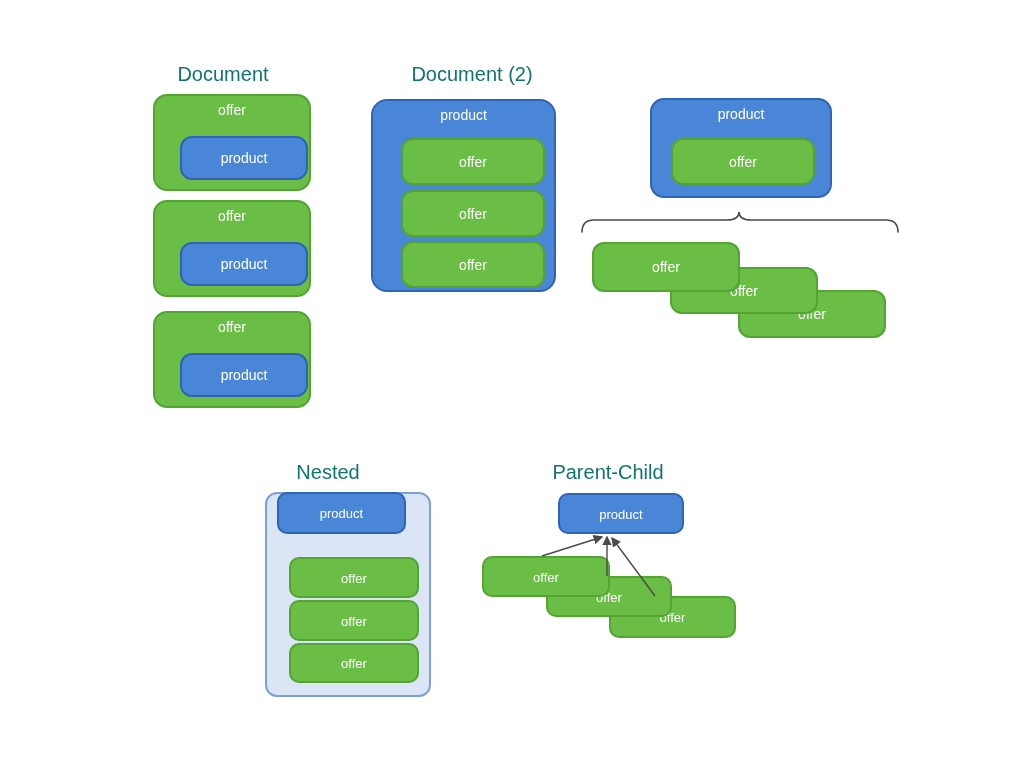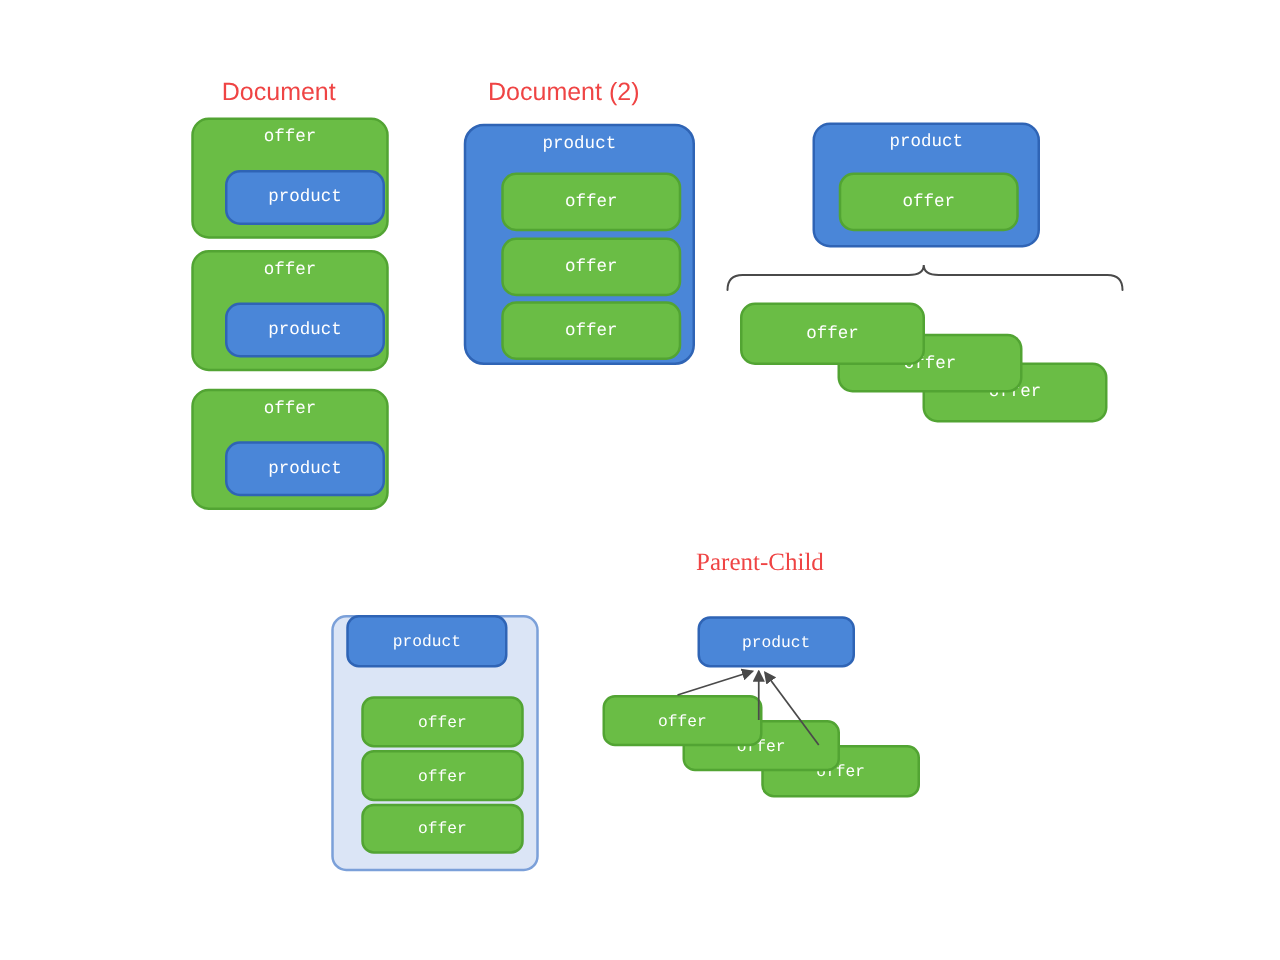--- a/index.html
+++ b/index.html
@@ -8,21 +8,21 @@
     width: 1024px;
     height: 768px;
     background: #ffffff;
     font-family: "Liberation Sans", sans-serif;
     overflow: hidden;
   }
   .title {
     position: absolute;
     text-align: center;
     font-size: 20px;
-    color: #ef4444;
+    color: #0f766e;
     white-space: nowrap;
   }
   .box {
     position: absolute;
     box-sizing: border-box;
   }
   .green {
     background: var(--offer-fill, #6abd45);
     border: 2px solid var(--offer-border, #52a433);
   }
@@ -34,21 +34,20 @@
   .nest-bg {
     background: var(--nested-container-fill, #dbe5f6);
     border: 2px solid var(--nested-container-border, #7ba0d9);
   }
   .lbl {
     position: absolute;
     left: 0; right: 0;
     text-align: center;
     color: #ffffff;
     font-size: 14px;
-    font-family: Liberation Mono, monospace;
   }
   .lbl-sm { font-size: 13px; }
   .top-lbl { top: 6px; }
   .mid-lbl { top: 50%; transform: translateY(-50%); }
   .connector-svg { position: absolute; pointer-events: none; }
   .connector-stroke {
     stroke: var(--connector, #4a4a4a);
     fill: none;
   }
   .connector-fill { fill: var(--connector, #4a4a4a); }
@@ -74,21 +73,21 @@
     </div>
   </div>
 
   <div class="box green" style="left:153px; top:311px; width:158px; height:97px; border-radius:14px;">
     <span class="lbl top-lbl">offer</span>
     <div class="box blue" style="left:13px; top:40px; width:128px; height:44px; border-radius:12px;">
       <span class="lbl mid-lbl">product</span>
     </div>
   </div>
 
-  <div class="title" style="left:371px; top:63px; width:160px;">Document (2)</div>
+  <div class="title" style="left:392px; top:63px; width:160px;">Document (2)</div>
 
   <div class="box blue" style="left:359px; top:99px; width:185px; height:193px; border-radius:16px;">
     <span class="lbl top-lbl">product</span>
     <div class="box green" style="left:28px; top:37px; width:144px; height:47px; border-radius:12px;">
       <span class="lbl mid-lbl">offer</span>
     </div>
     <div class="box green" style="left:28px; top:89px; width:144px; height:47px; border-radius:12px;">
       <span class="lbl mid-lbl">offer</span>
     </div>
     <div class="box green" style="left:28px; top:140px; width:144px; height:47px; border-radius:12px;">
@@ -111,37 +110,38 @@
   <div class="box green" style="left:592px; top:242px; width:148px; height:50px; border-radius:12px; z-index:3;">
     <span class="lbl mid-lbl">offer</span>
   </div>
   <div class="box green" style="left:670px; top:267px; width:148px; height:47px; border-radius:12px; z-index:2;">
     <span class="lbl mid-lbl">offer</span>
   </div>
   <div class="box green" style="left:738px; top:290px; width:148px; height:48px; border-radius:12px; z-index:1;">
     <span class="lbl mid-lbl">offer</span>
   </div>
 
+  <div class="title" style="left:248px; top:461px; width:160px;">Nested</div>
 
   <div class="box nest-bg" style="left:265px; top:492px; width:166px; height:205px; border-radius:12px; z-index:1;"></div>
 
   <div class="box blue" style="left:265px; top:492px; width:129px; height:42px; border-radius:10px; z-index:2;">
     <span class="lbl lbl-sm mid-lbl">product</span>
   </div>
   <div class="box green" style="left:289px; top:557px; width:130px; height:41px; border-radius:10px; z-index:2;">
     <span class="lbl lbl-sm mid-lbl">offer</span>
   </div>
   <div class="box green" style="left:289px; top:600px; width:130px; height:41px; border-radius:10px; z-index:2;">
     <span class="lbl lbl-sm mid-lbl">offer</span>
   </div>
   <div class="box green" style="left:289px; top:643px; width:130px; height:40px; border-radius:10px; z-index:2;">
     <span class="lbl lbl-sm mid-lbl">offer</span>
   </div>
 
-  <div class="title" style="left:528px; top:439px; width:160px;font-family:Liberation Serif, serif;">Parent-Child</div>
+  <div class="title" style="left:528px; top:461px; width:160px;">Parent-Child</div>
 
   <div class="box blue" style="left:546px; top:493px; width:126px; height:41px; border-radius:10px; z-index:1;">
     <span class="lbl lbl-sm mid-lbl">product</span>
   </div>
 
   <div class="box green" style="left:482px; top:556px; width:128px; height:41px; border-radius:10px; z-index:3;">
     <span class="lbl lbl-sm mid-lbl">offer</span>
   </div>
   <div class="box green" style="left:546px; top:576px; width:126px; height:41px; border-radius:10px; z-index:2;">
     <span class="lbl lbl-sm mid-lbl">offer</span>

